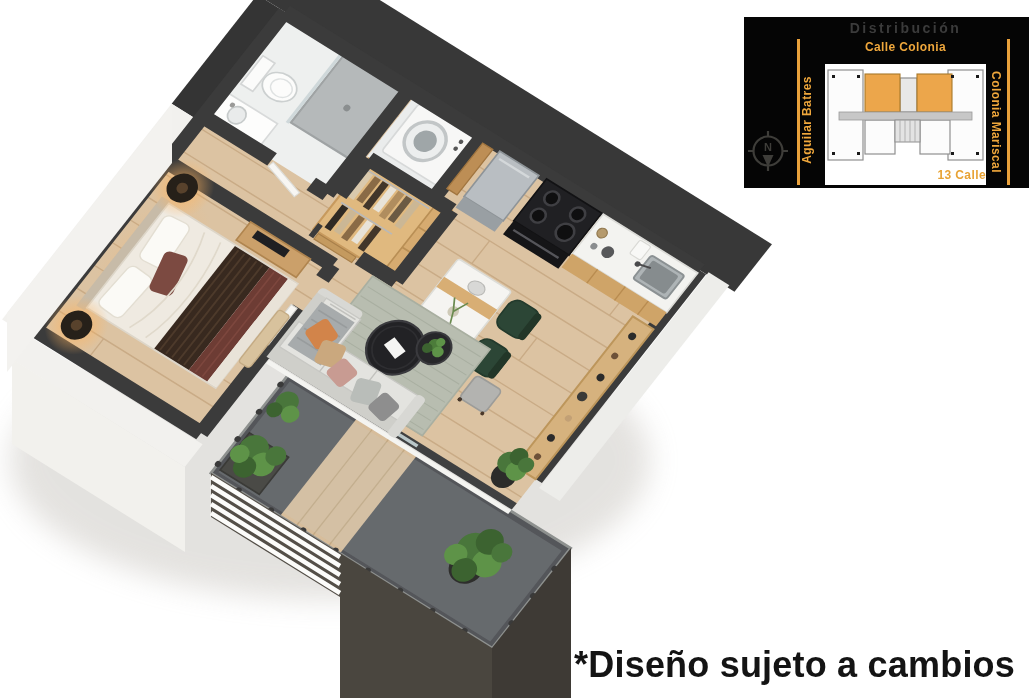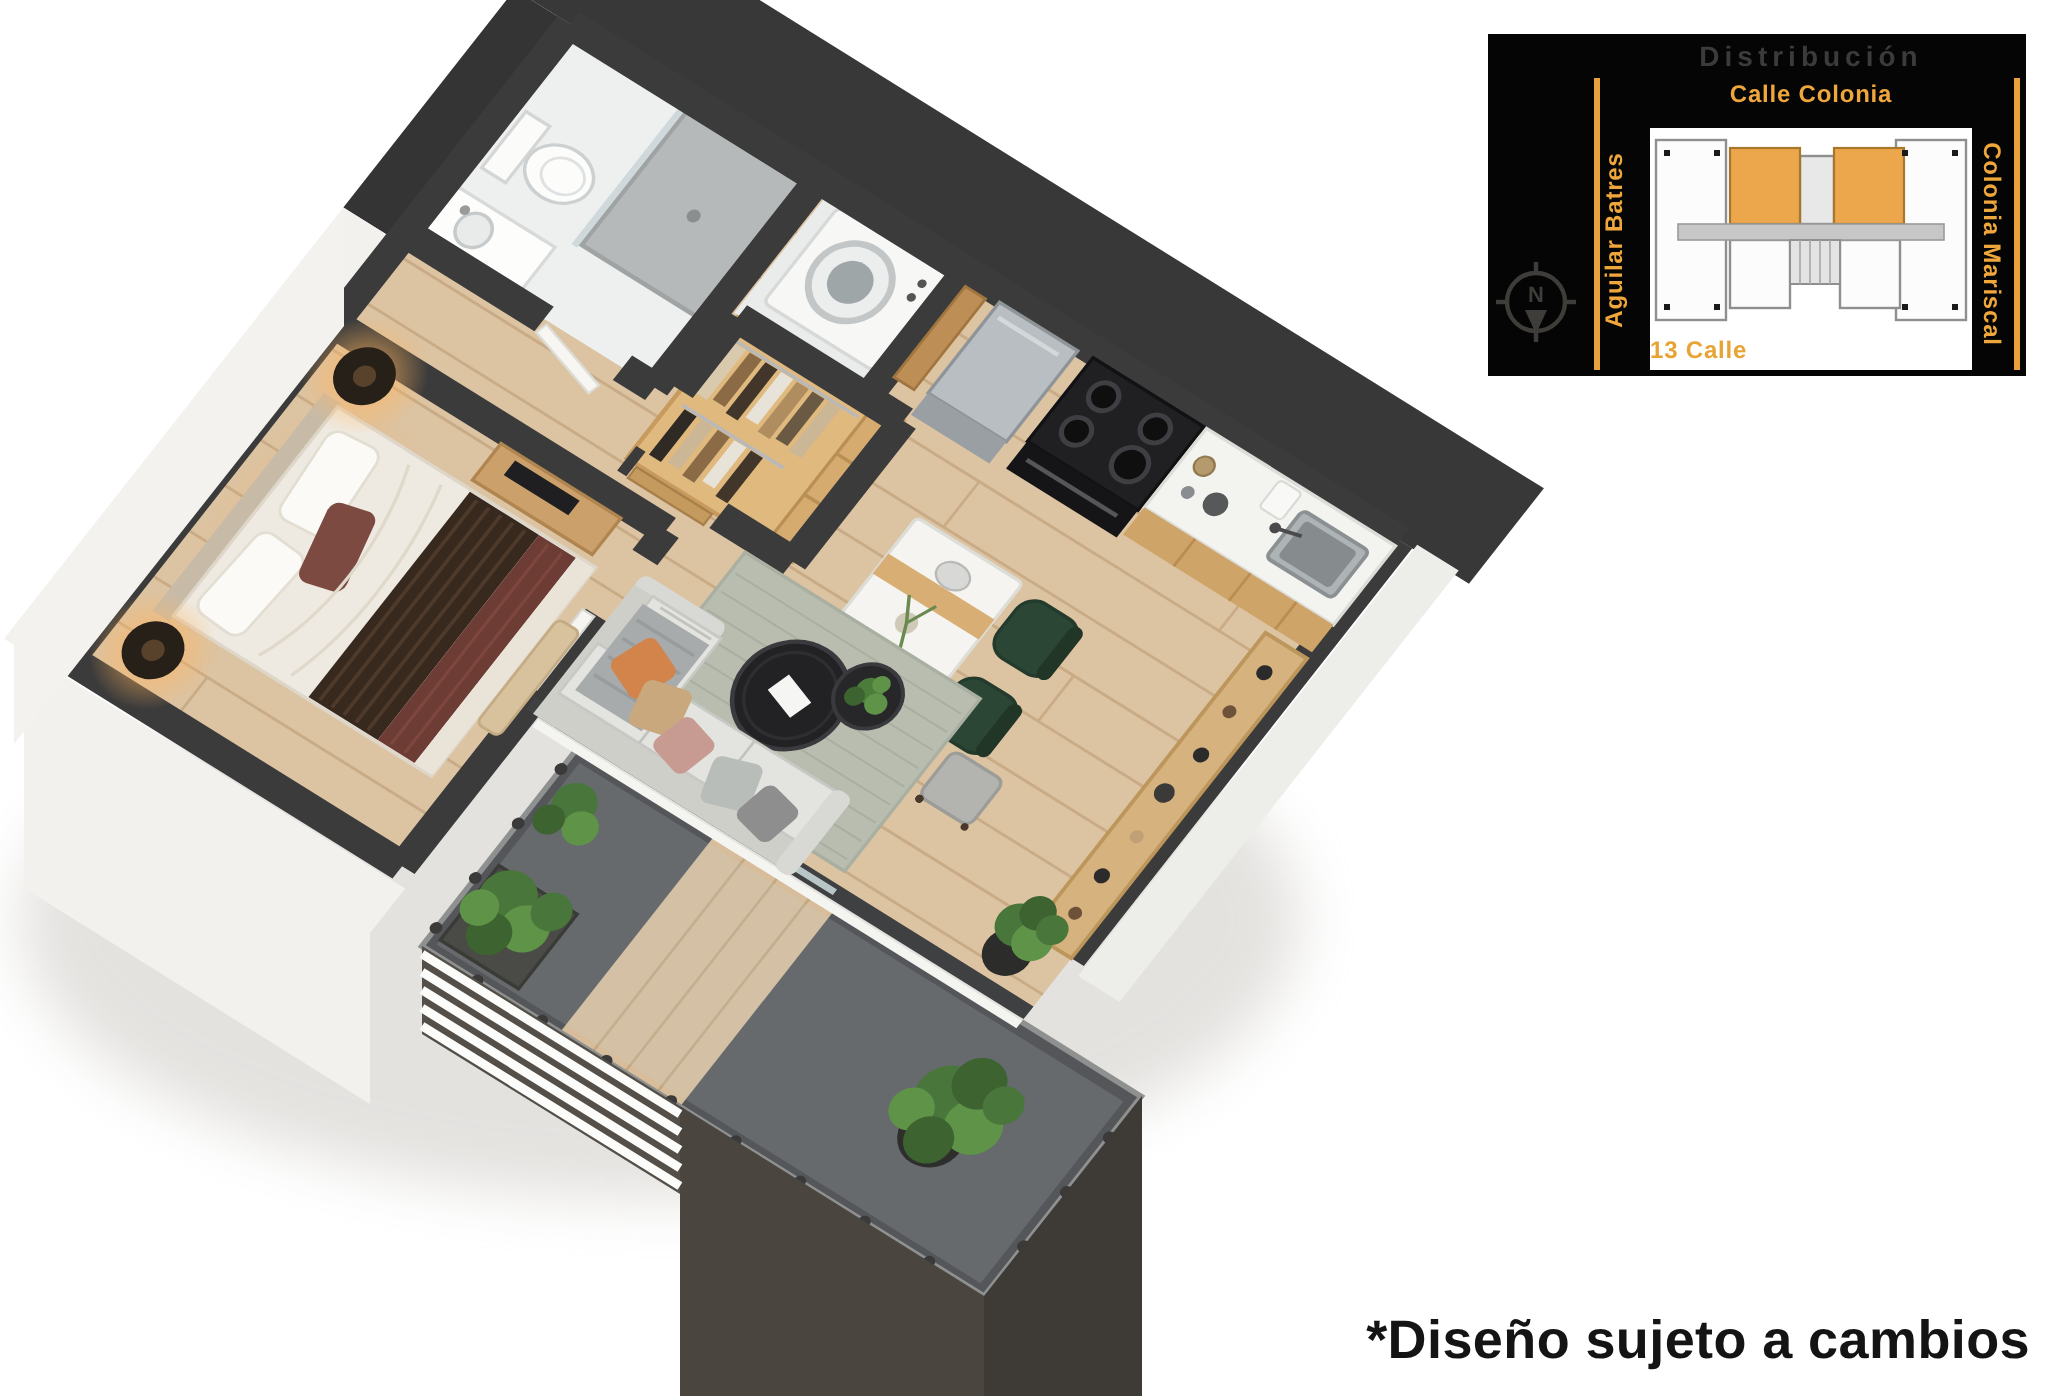--- a/index.html
+++ b/index.html
@@ -1,39 +1,39 @@
 <!DOCTYPE html>
 <html><head>
 <meta charset="utf-8">
 <style>
   html,body{margin:0;padding:0;background:#ffffff;}
   #stage{position:relative;width:1035px;height:698px;background:#ffffff;overflow:hidden;
          font-family:"Liberation Sans", sans-serif;}
   #plan-svg{position:absolute;left:0;top:0;}
 
   
-  .inset-card{position:absolute;left:744px;top:17px;width:269px;height:171px;background:#050505;}
+  .inset-card{position:absolute;left:744px;top:17px;width:269px;height:171px;background:#050505;padding-left:16px;}
   .inset-title{position:absolute;left:78px;top:3px;width:167px;text-align:center;
                font-size:14px;font-weight:bold;letter-spacing:2.5px;color:#3b3b3b;}
   .street-top{position:absolute;left:78px;top:23px;width:167px;text-align:center;
               font-size:12px;font-weight:bold;color:#efa73c;letter-spacing:0.4px;}
-  .street-bottom{position:absolute;left:0;bottom:3px;width:161px;text-align:left;
+  .street-bottom{position:absolute;left:0;bottom:3px;width:161px;text-align:right;
               font-size:12px;font-weight:bold;color:#e8a335;letter-spacing:0.4px;}
   .street-left{position:absolute;left:63px;top:103px;transform:translate(-50%,-50%) rotate(-90deg);
                white-space:nowrap;font-size:12px;font-weight:bold;color:#efa73c;letter-spacing:0.4px;}
   .street-right{position:absolute;left:252px;top:105px;transform:translate(-50%,-50%) rotate(90deg);
                white-space:nowrap;font-size:12px;font-weight:bold;color:#efa73c;letter-spacing:0.4px;}
   .accent-bar{position:absolute;width:3px;background:#e9a13b;}
   .bar-left{left:53px;top:22px;height:146px;}
   .bar-right{left:263px;top:22px;height:146px;}
   .plan-box{position:absolute;left:81px;top:47px;width:161px;height:121px;background:#ffffff;}
   .compass{position:absolute;left:1px;top:110px;}
 
   
-  .disclaimer{position:absolute;right:20px;bottom:12px;font-size:27px;font-weight:bold;
+  .disclaimer{position:absolute;right:20px;bottom:12px;font-size:36px;font-weight:bold;
               color:#141414;letter-spacing:0.2px;}
 </style>
 </head>
 <body>
 
 <div id="stage">
 
   <svg id="plan-svg" width="1035" height="698" viewBox="0 0 1035 698">
     <defs>
       <filter id="soft" x="-60%" y="-60%" width="220%" height="220%">

